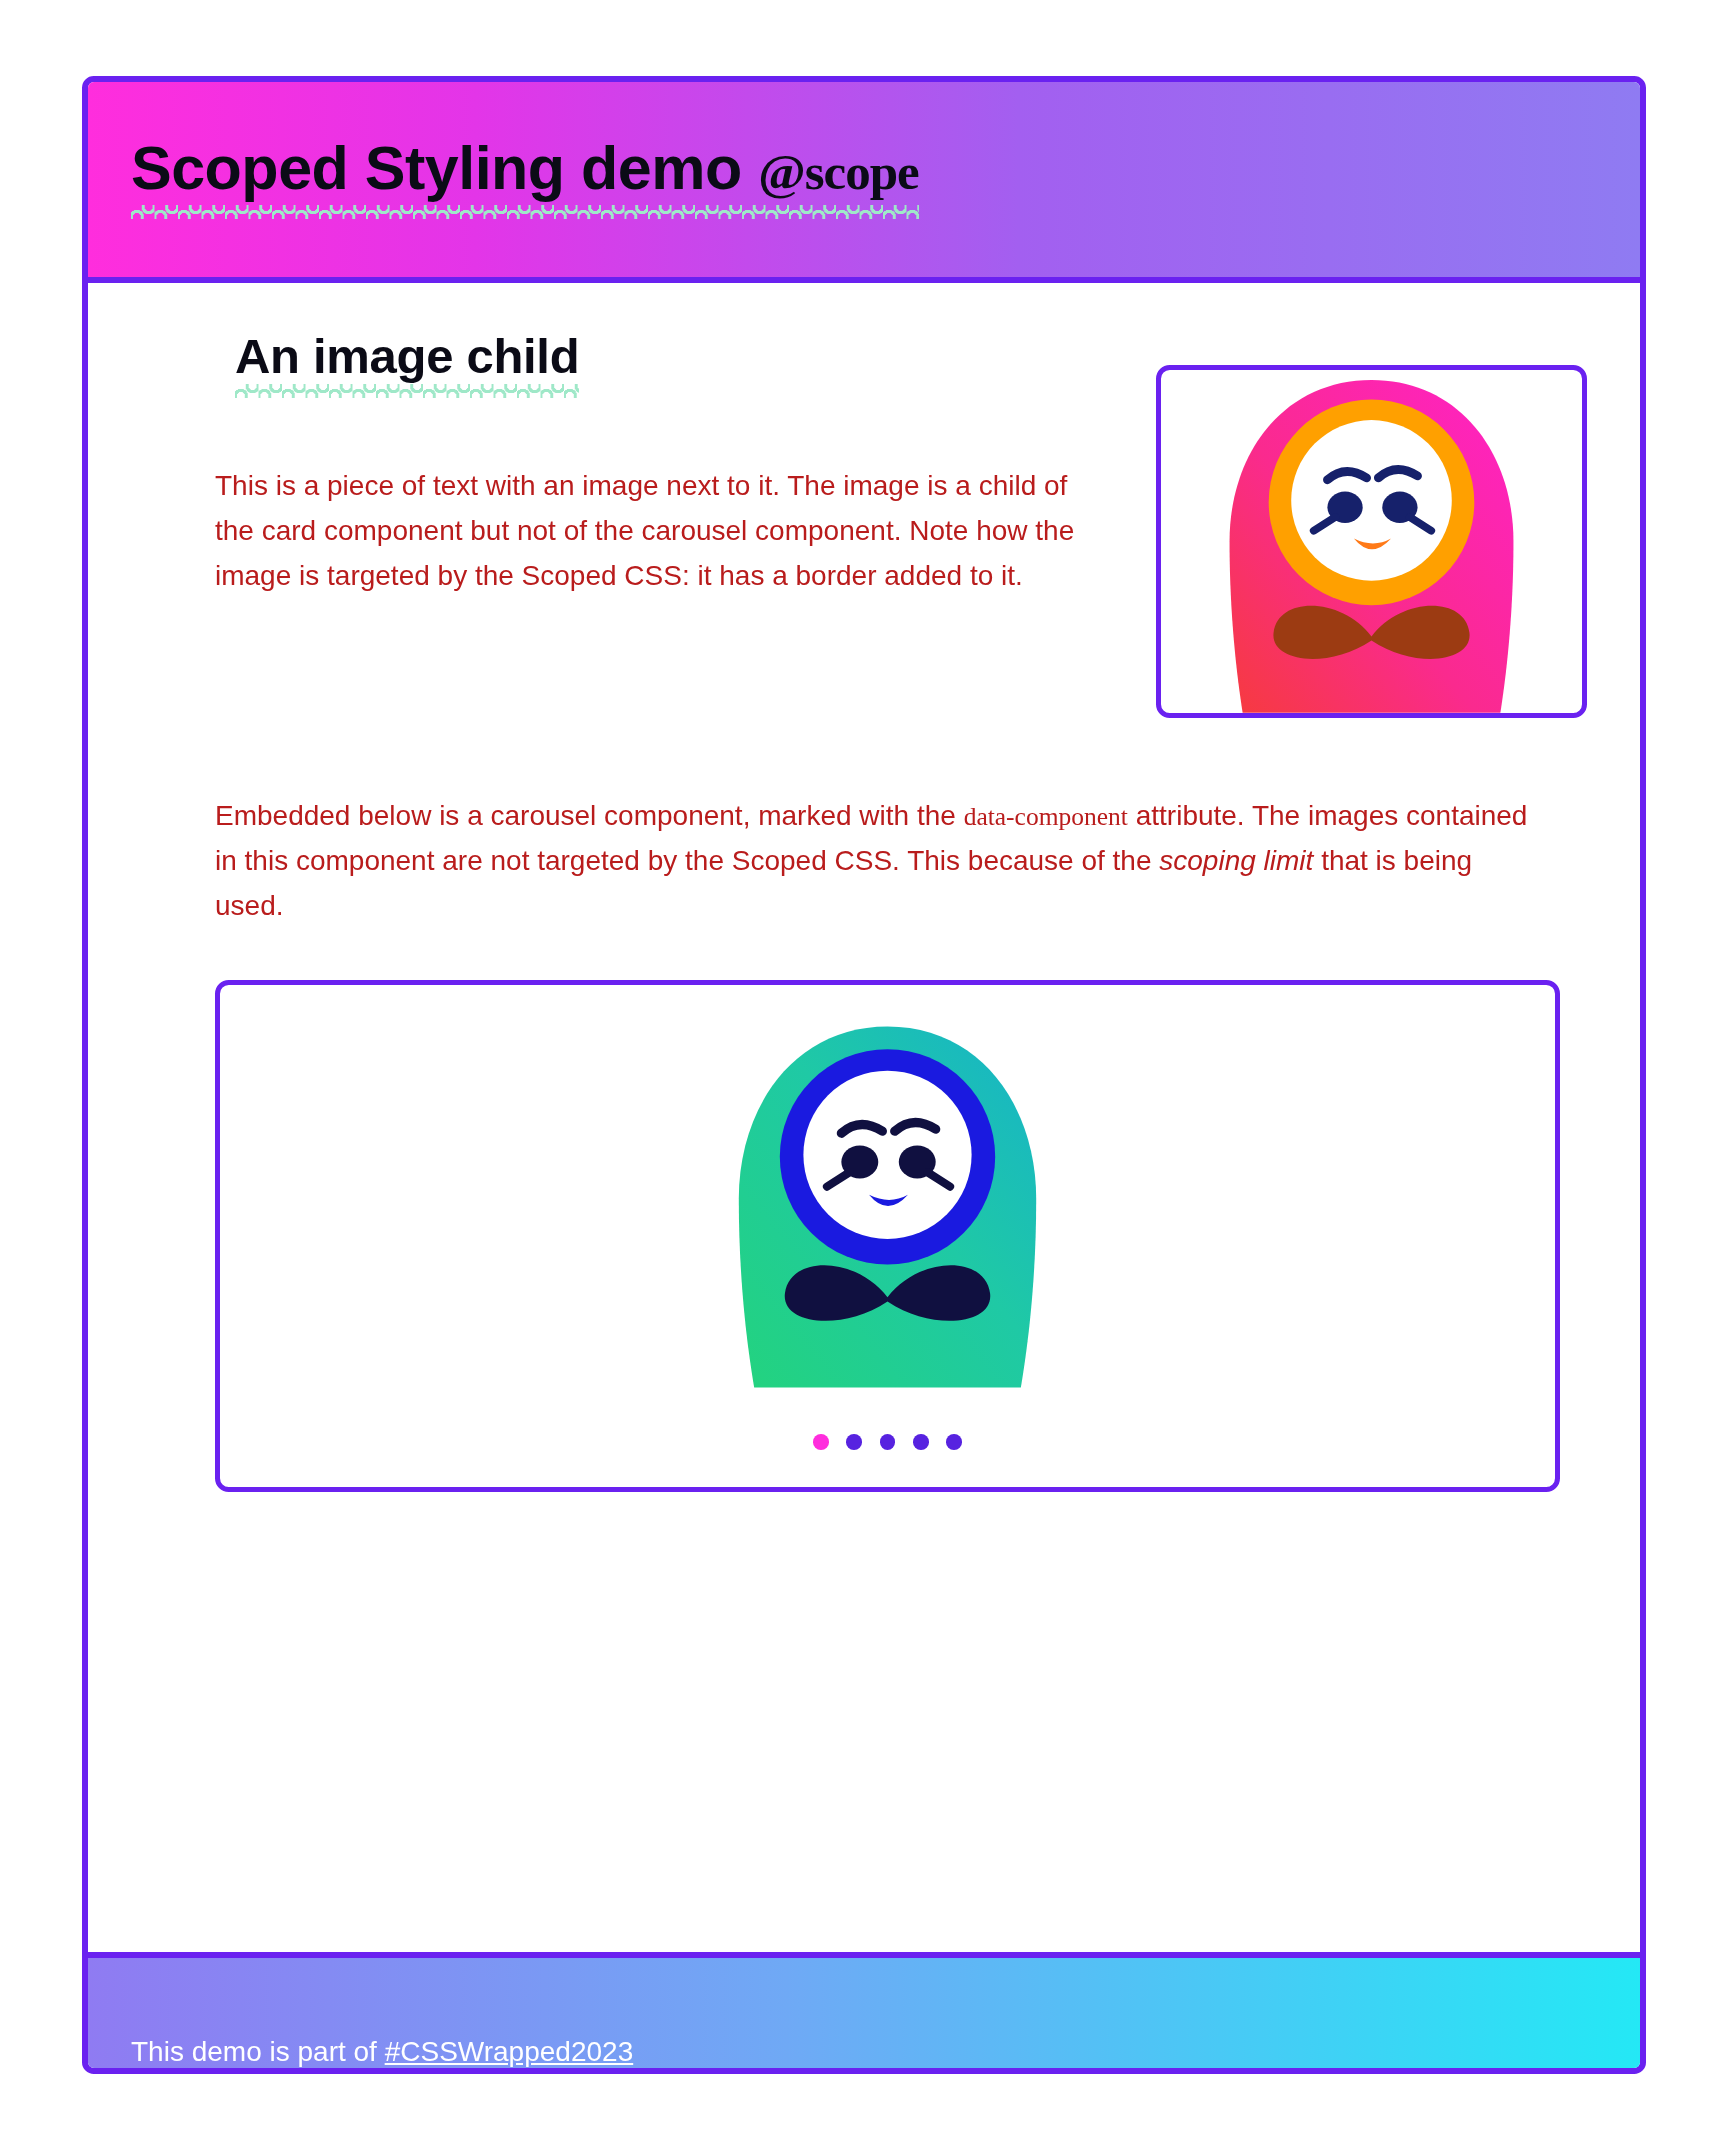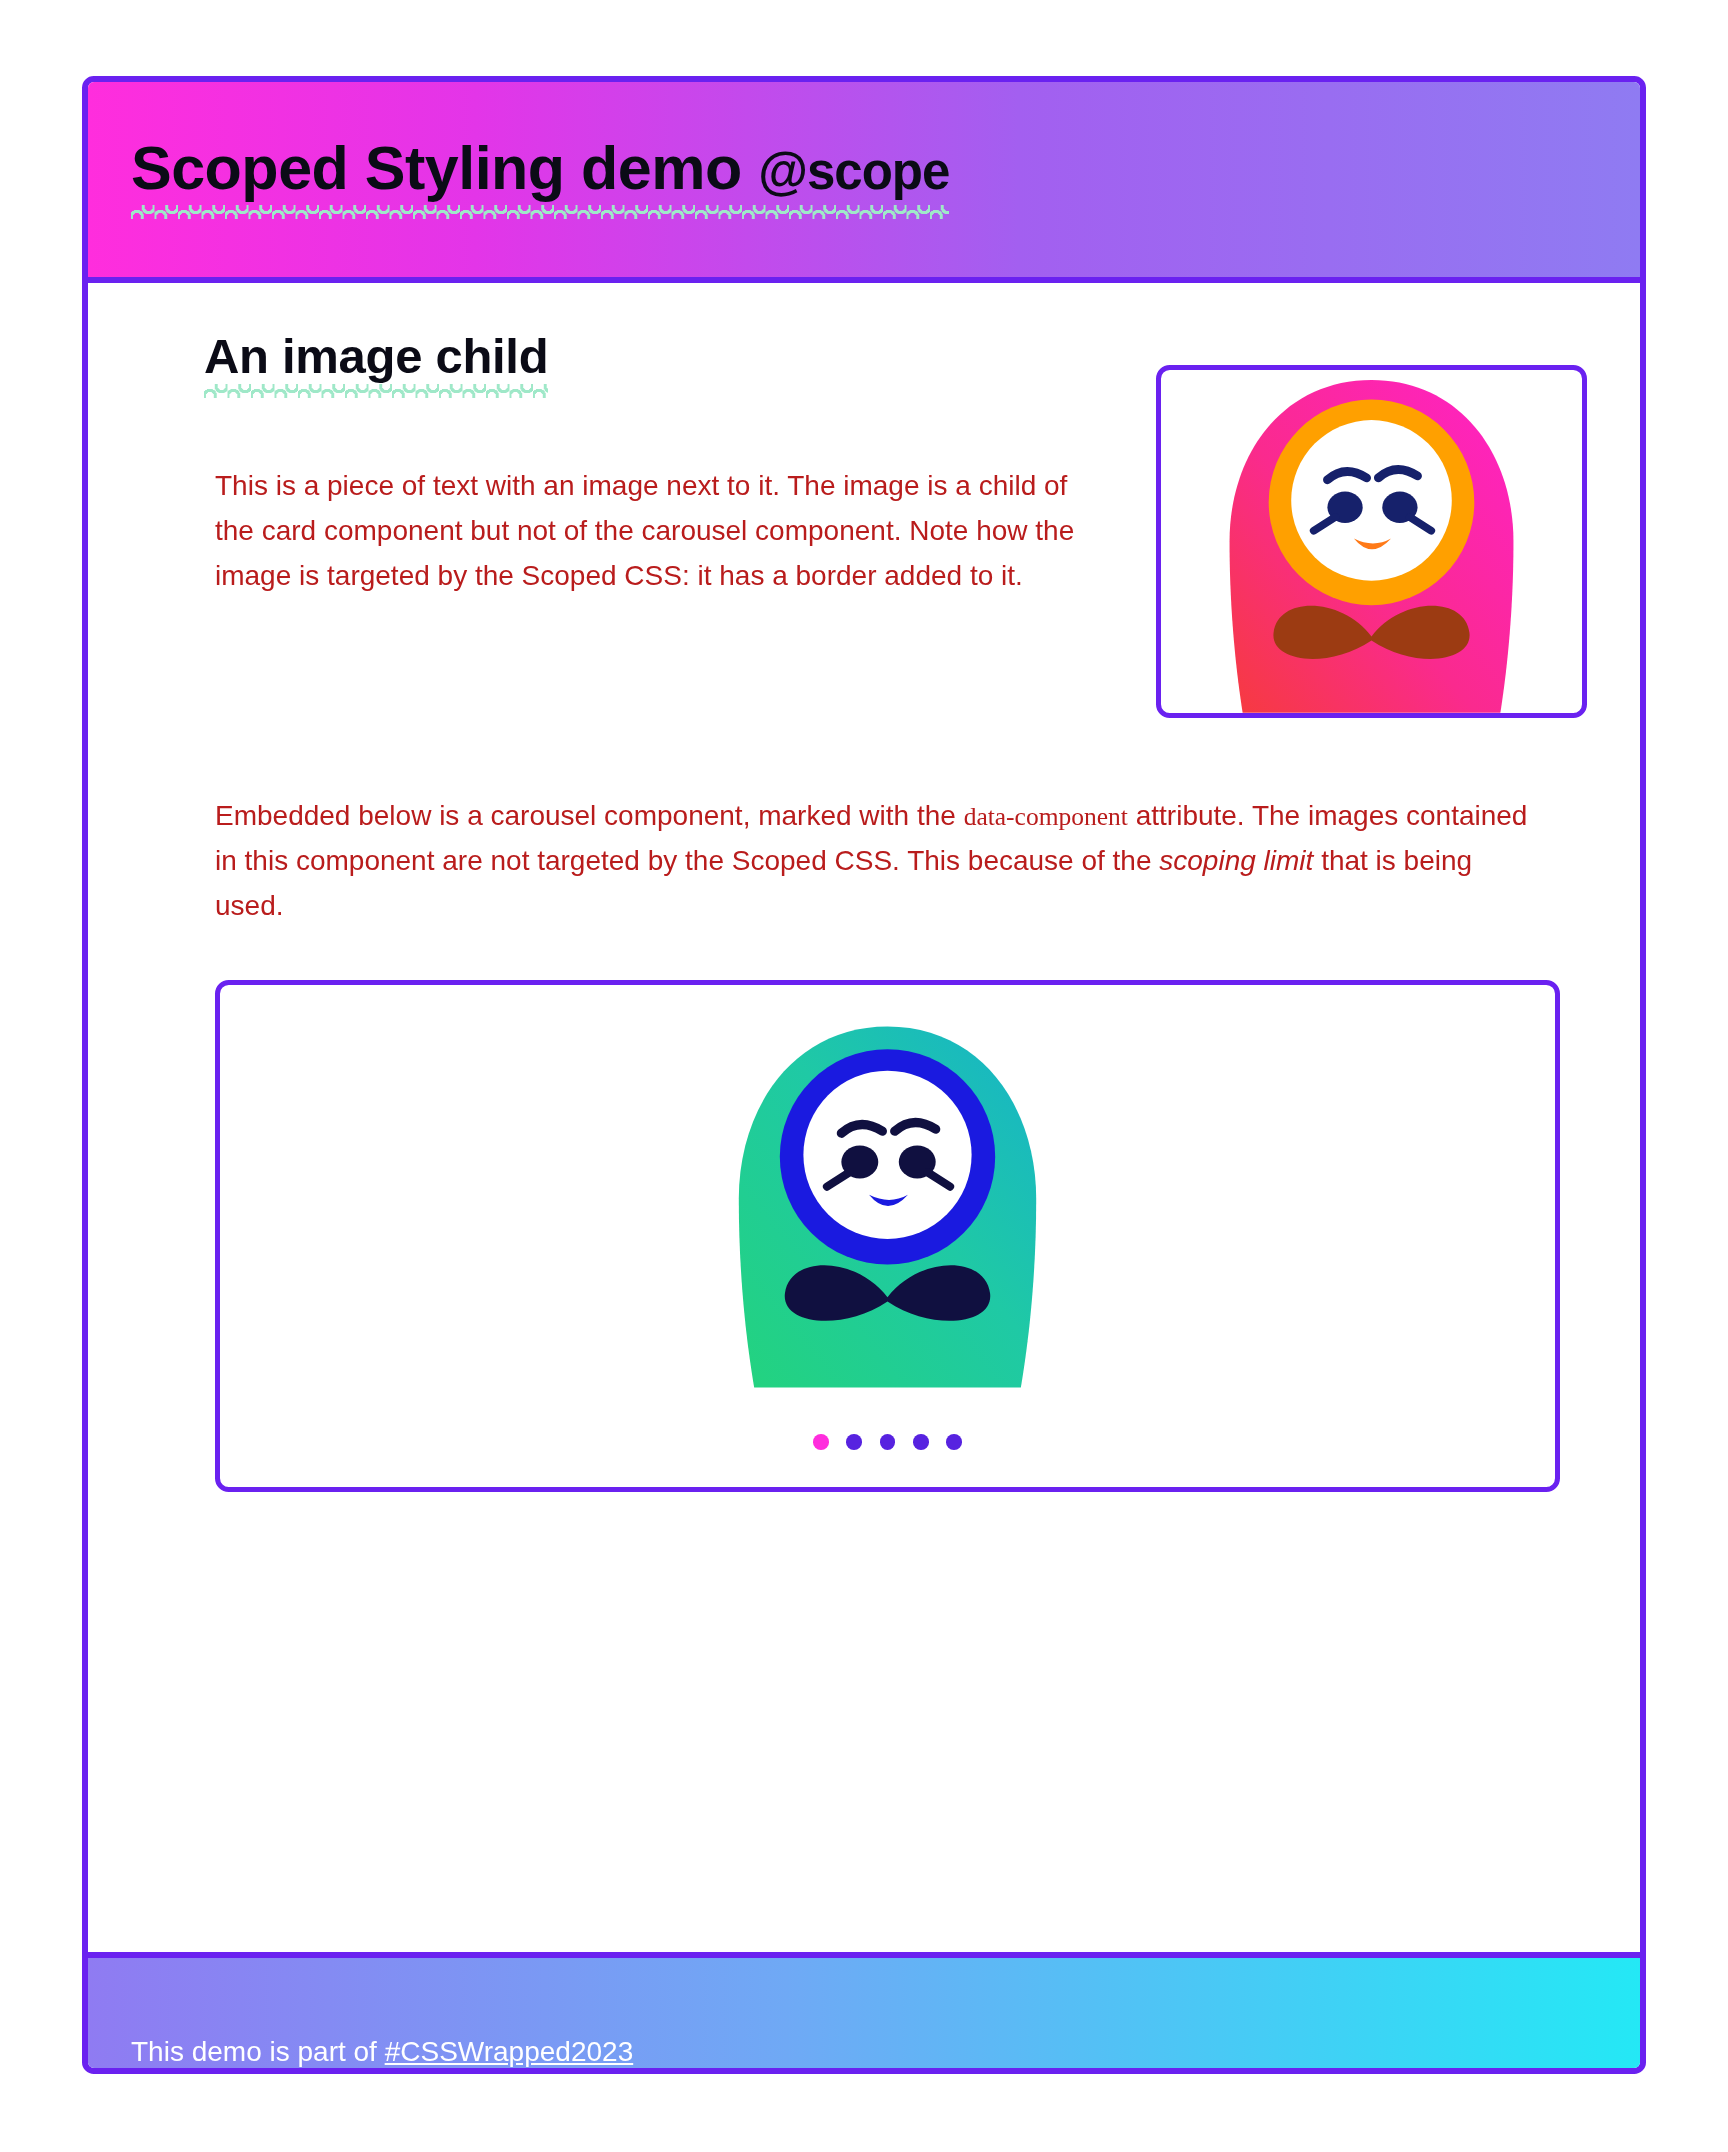--- a/index.html
+++ b/index.html
@@ -40,21 +40,21 @@
     position: absolute;
     left: 43px;
     top: 51px;
     font-size: 61px;
     font-weight: 700;
     color: #0b0b16;
     letter-spacing: -0.5px;
     white-space: nowrap;
   }
   .card-header h1 .mono {
-    font-family: Liberation Sans, sans-serif;
+    font-family: Liberation Serif, serif;
     font-size: 51px;
     font-weight: 700;
     letter-spacing: -1px;
   }
   .squiggle {
     display: block;
     height: 13.7px;
     width: 100%;
     background-repeat: repeat-x;
     background-size: 23.5px 13.7px;
@@ -84,21 +84,21 @@
   h2 {
     margin: 0;
     font-size: 49px;
     font-weight: 700;
     color: #0b0b16;
     letter-spacing: -0.3px;
   }
   .section-title {
     position: relative;
     display: inline-block;
-    margin-left: 73px;
+    margin-left: 104px;
   }
 
   .prose {
     font-size: 28px;
     line-height: 1.62;
     color: #b91c1c;
     margin: 0;
     margin-left: 84px;
   }
   .prose .mono {

